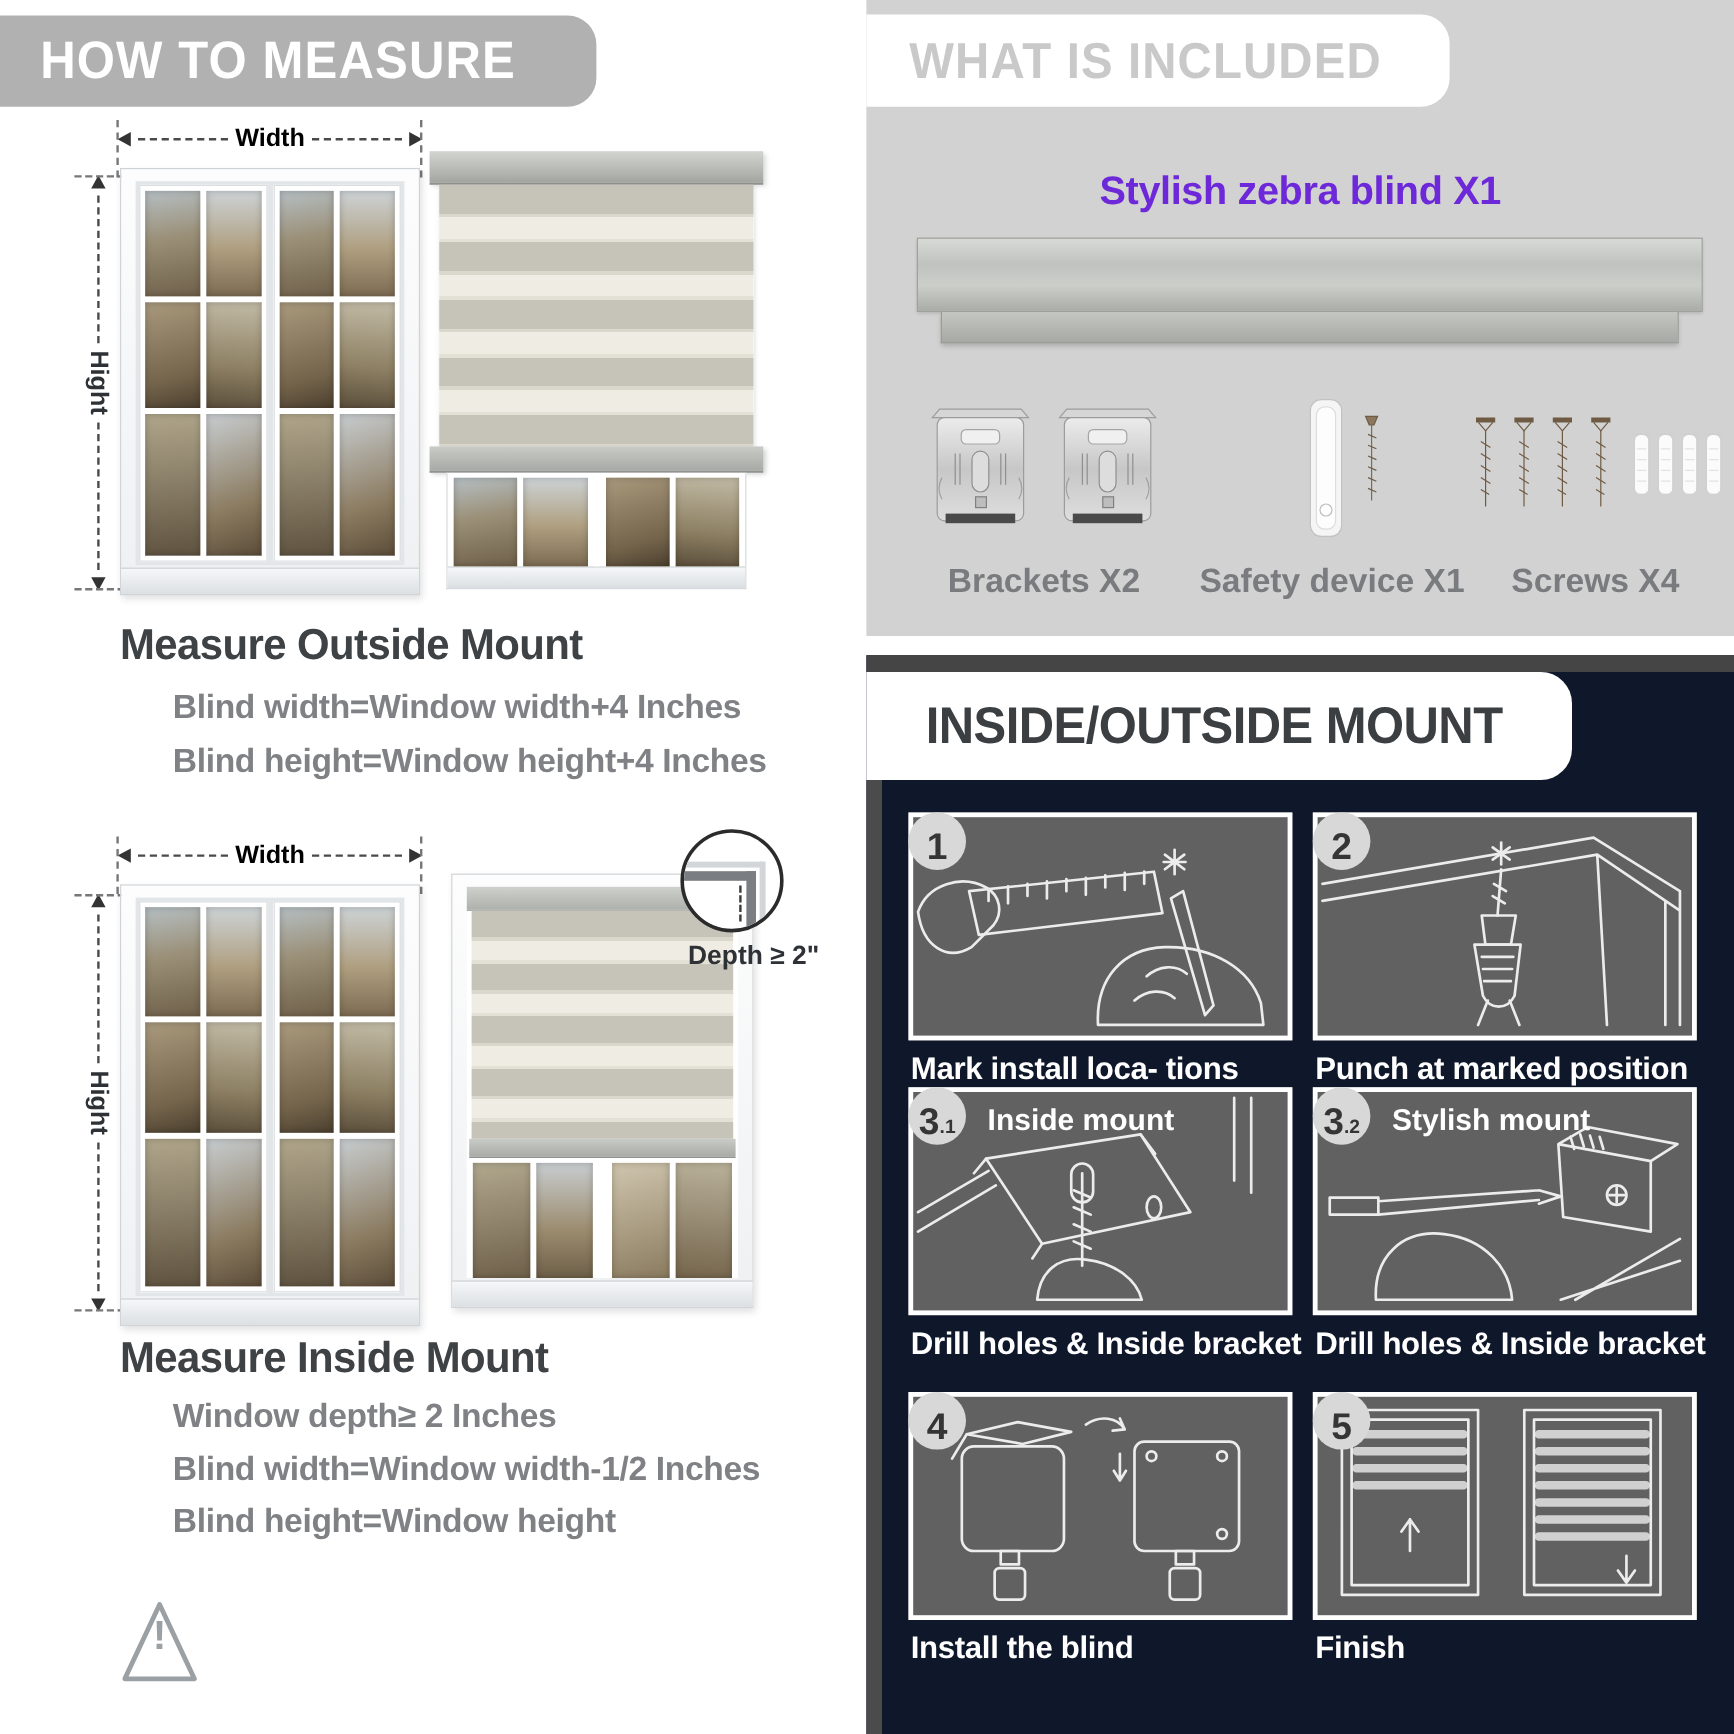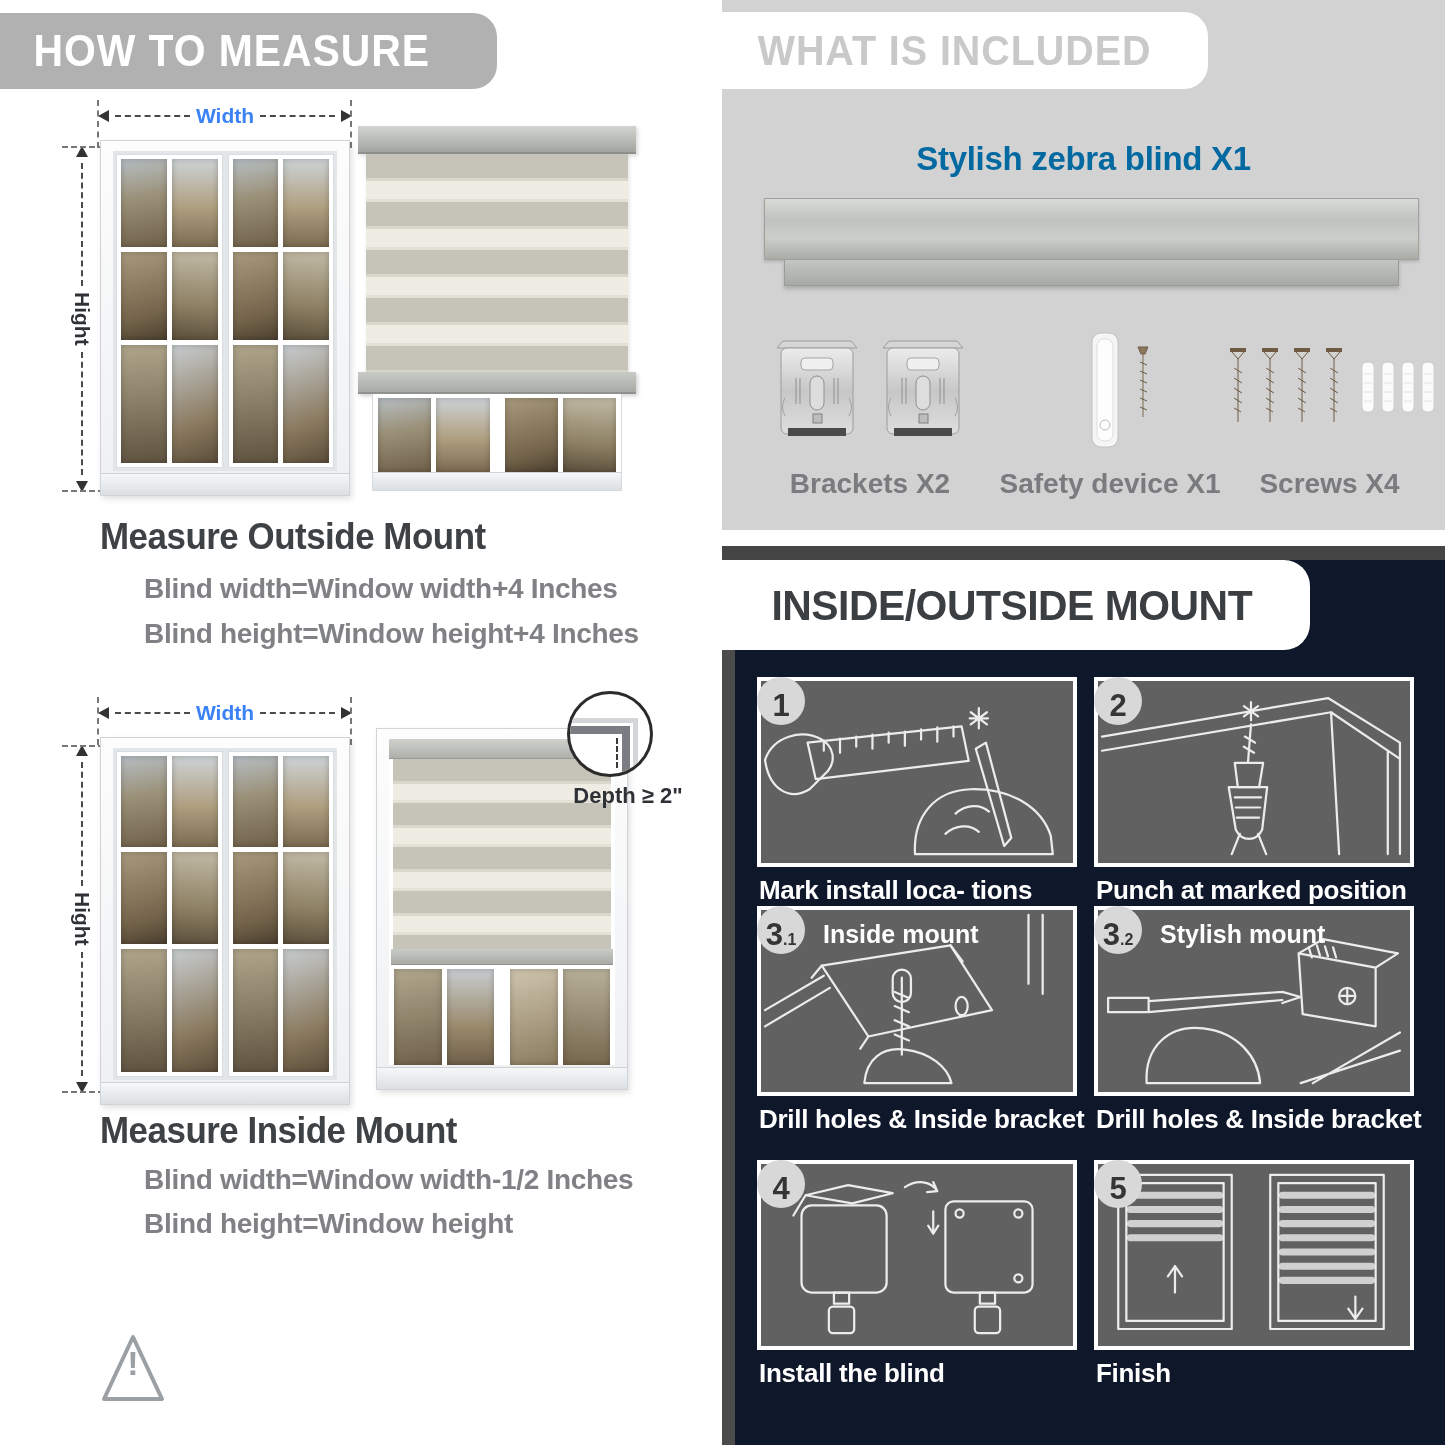--- a/index.html
+++ b/index.html
@@ -17,21 +17,21 @@
   .sec-title { position:absolute; font-size:36px; font-weight:bold; color:#3e4245;
     letter-spacing:-.5px; transform:scaleX(.97); transform-origin:left; white-space:nowrap; }
   .sec-lines { position:absolute; font-size:28px; font-weight:bold; color:#7f8184;
     line-height:45px; letter-spacing:-.3px; white-space:nowrap;margin-left:44px; }
 
   
   .h-arrow { position:absolute; display:flex; align-items:center; gap:6px; height:20px; }
   .h-dash { flex:1; height:0; border-top:2px dashed #4a4a4a; }
   .ah-l { width:0; height:0; border-top:6px solid transparent; border-bottom:6px solid transparent; border-right:11px solid #333; }
   .ah-r { width:0; height:0; border-top:6px solid transparent; border-bottom:6px solid transparent; border-left:11px solid #333; }
-  .h-label { font-size:21px; font-weight:bold; color:#3b82f6; }
+  .h-label { font-size:21px; font-weight:bold; color:#000000; }
   .tickv { position:absolute; width:0; border-left:2px dashed #777; }
   .tickh { position:absolute; height:0; border-top:2px dashed #777; }
   .v-arrow { position:absolute; display:flex; flex-direction:column; align-items:center; gap:6px; width:24px; }
   .v-dash { flex:1; width:0; border-left:2px dashed #4a4a4a; }
   .av-t { width:0; height:0; border-left:6px solid transparent; border-right:6px solid transparent; border-bottom:11px solid #333; }
   .av-b { width:0; height:0; border-left:6px solid transparent; border-right:6px solid transparent; border-top:11px solid #333; }
   .v-label { writing-mode:vertical-rl; font-size:21px; font-weight:bold; color:#2e3236; }
 
   
   .window { position:absolute; background:linear-gradient(180deg,#fdfdfd,#eef0f2);
@@ -98,21 +98,21 @@
     font-size:34px; font-weight:bold; color:#9aa0a3; }
 
   
   .included { position:absolute; left:722px; top:0; width:723px; height:530px; background:#d2d2d2; }
   .inc-banner { position:absolute; left:0; top:12px; width:486px; height:77px;
     background:#ffffff; border-radius:0 24px 24px 0; }
   .inc-banner .inc-text { display:block; padding-left:38px; line-height:77px; font-size:42px;
     font-weight:bold; color:#c9c9c9; letter-spacing:1px; transform:scaleX(.94);
     transform-origin:left center; white-space:nowrap; }
   .inc-product { position:absolute; left:0; top:140px; width:100%; text-align:center;
-    font-size:33px; font-weight:bold; color:#0369a1; letter-spacing:-.3px; }
+    font-size:33px; font-weight:bold; color:#6d28d9; letter-spacing:-.3px; }
   .cas-main { position:absolute; left:42px; top:198px; width:655px; height:62px;
     background:linear-gradient(180deg,#d8dad6 0%,#bfc2be 35%,#ccceca 65%,#aaaca8 100%);
     border:1px solid #9fa19d; box-shadow:0 2px 3px rgba(0,0,0,.15); }
   .cas-lip { position:absolute; left:62px; top:260px; width:615px; height:26px;
     background:linear-gradient(180deg,#c4c6c2,#a7a9a5); border:1px solid #9a9c98; border-top:none;
     box-shadow:0 3px 4px rgba(0,0,0,.18); }
   .inc-group { position:absolute; top:328px; height:172px; display:flex; flex-direction:column;
     align-items:center; justify-content:space-between; }
   .inc-icons { display:flex; gap:14px; align-items:center; height:128px; }
   .inc-label { font-size:28px; font-weight:bold; color:#797b7e; white-space:nowrap; }
@@ -273,20 +273,21 @@
     <span class="m3"></span>
       <span class="m4"></span>
     <span class="m1"></span>
       <span class="m2"></span>
     <span class="m5"></span>
   </div>
   <div class="depth-label" style="left:553px; top:783px; width:150px;">Depth ≥ 2"</div>
 
   <div class="sec-title" style="left:100px; top:1110px;">Measure Inside Mount</div>
   <div class="sec-lines" style="left:100px; top:1158px; line-height:44px;">
+    <div>Window depth≥ 2 Inches</div>
     <div>Blind width=Window width-1/2 Inches</div>
     <div>Blind height=Window height</div>
   </div>
 
   <div class="warn" style="left:100px; top:1330px; width:66px; height:76px;">
     <svg width="66" height="76" viewBox="0 0 66 76">
       <path d="M33,7 L62,69 H4 Z" fill="none" stroke="#9aa0a3" stroke-width="4" stroke-linejoin="round"></path>
     </svg>
     <span class="bang">!</span>
   </div>

